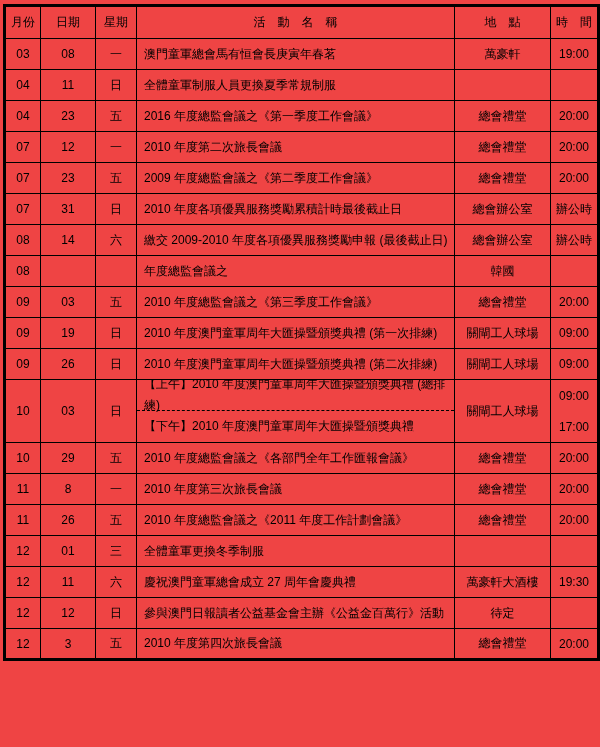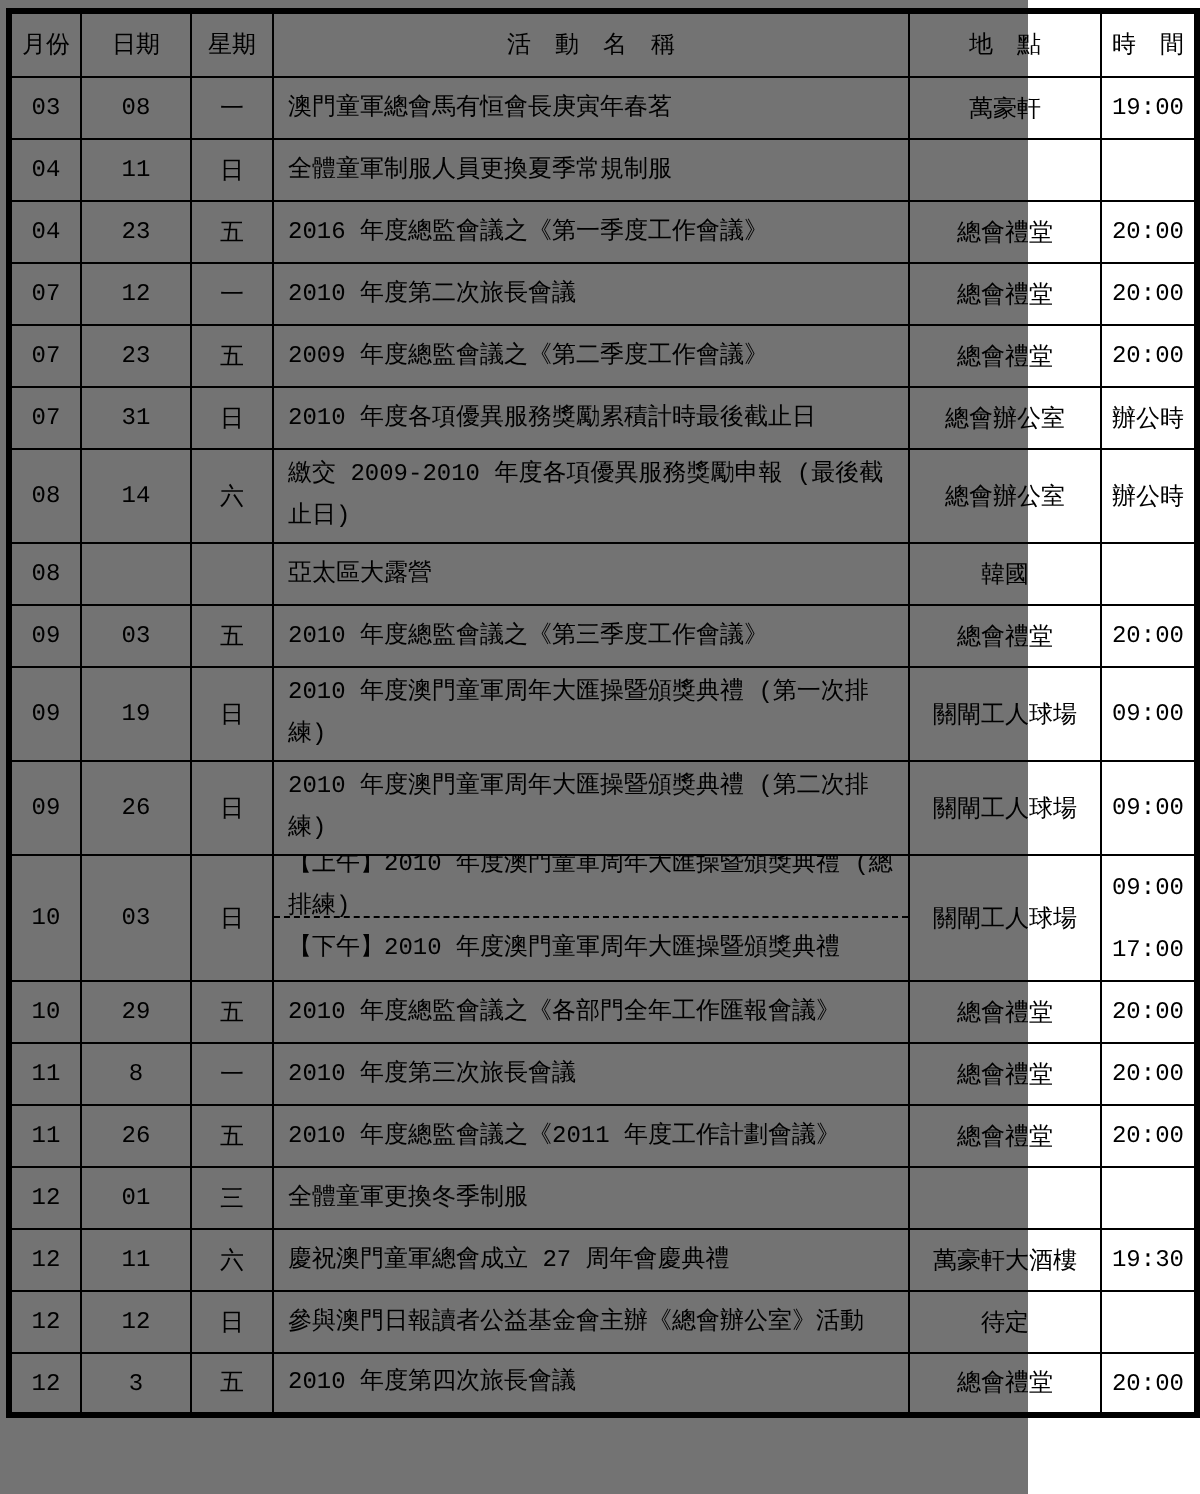--- a/index.html
+++ b/index.html
@@ -2,24 +2,24 @@
 <html><head>
 <meta charset="utf-8">
 <style>
   html, body {
     margin: 0;
     padding: 0;
     background: #ffffff;
   }
   .page {
     position: relative;
-    width: 514px;
+    width: 600px;
     height: 747px;
-    background: #737373;
-    font-family: Liberation Mono, monospace;
+    background: #ef4444;
+    font-family: Liberation Sans, sans-serif;
     color: #000000;
   }
   table.schedule {
     position: absolute;
     left: 3px;
     top: 4px;
     width: 594px;
     border-collapse: collapse;
     table-layout: fixed;
     border: 3px solid #000000;
@@ -141,21 +141,21 @@
           <td class="c">14</td>
           <td class="c">六</td>
           <td class="act">繳交 2009-2010 年度各項優異服務獎勵申報 (最後截止日)</td>
           <td class="c">總會辦公室</td>
           <td class="c">辦公時</td>
         </tr>
         <tr>
           <td class="c">08</td>
           <td class="c"></td>
           <td class="c"></td>
-          <td class="act">亞太區大露營</td>
+          <td class="act">年度總監會議之</td>
           <td class="c">韓國</td>
           <td class="c"></td>
         </tr>
         <tr>
           <td class="c">09</td>
           <td class="c">03</td>
           <td class="c">五</td>
           <td class="act">2010 年度總監會議之《第三季度工作會議》</td>
           <td class="c">總會禮堂</td>
           <td class="c">20:00</td>
@@ -227,21 +227,21 @@
           <td class="c">11</td>
           <td class="c">六</td>
           <td class="act">慶祝澳門童軍總會成立 27 周年會慶典禮</td>
           <td class="c">萬豪軒大酒樓</td>
           <td class="c">19:30</td>
         </tr>
         <tr>
           <td class="c">12</td>
           <td class="c">12</td>
           <td class="c">日</td>
-          <td class="act">參與澳門日報讀者公益基金會主辦《總會辦公室》活動</td>
+          <td class="act">參與澳門日報讀者公益基金會主辦《公益金百萬行》活動</td>
           <td class="c">待定</td>
           <td class="c"></td>
         </tr>
         <tr>
           <td class="c">12</td>
           <td class="c">3</td>
           <td class="c">五</td>
           <td class="act">2010 年度第四次旅長會議</td>
           <td class="c">總會禮堂</td>
           <td class="c">20:00</td>

